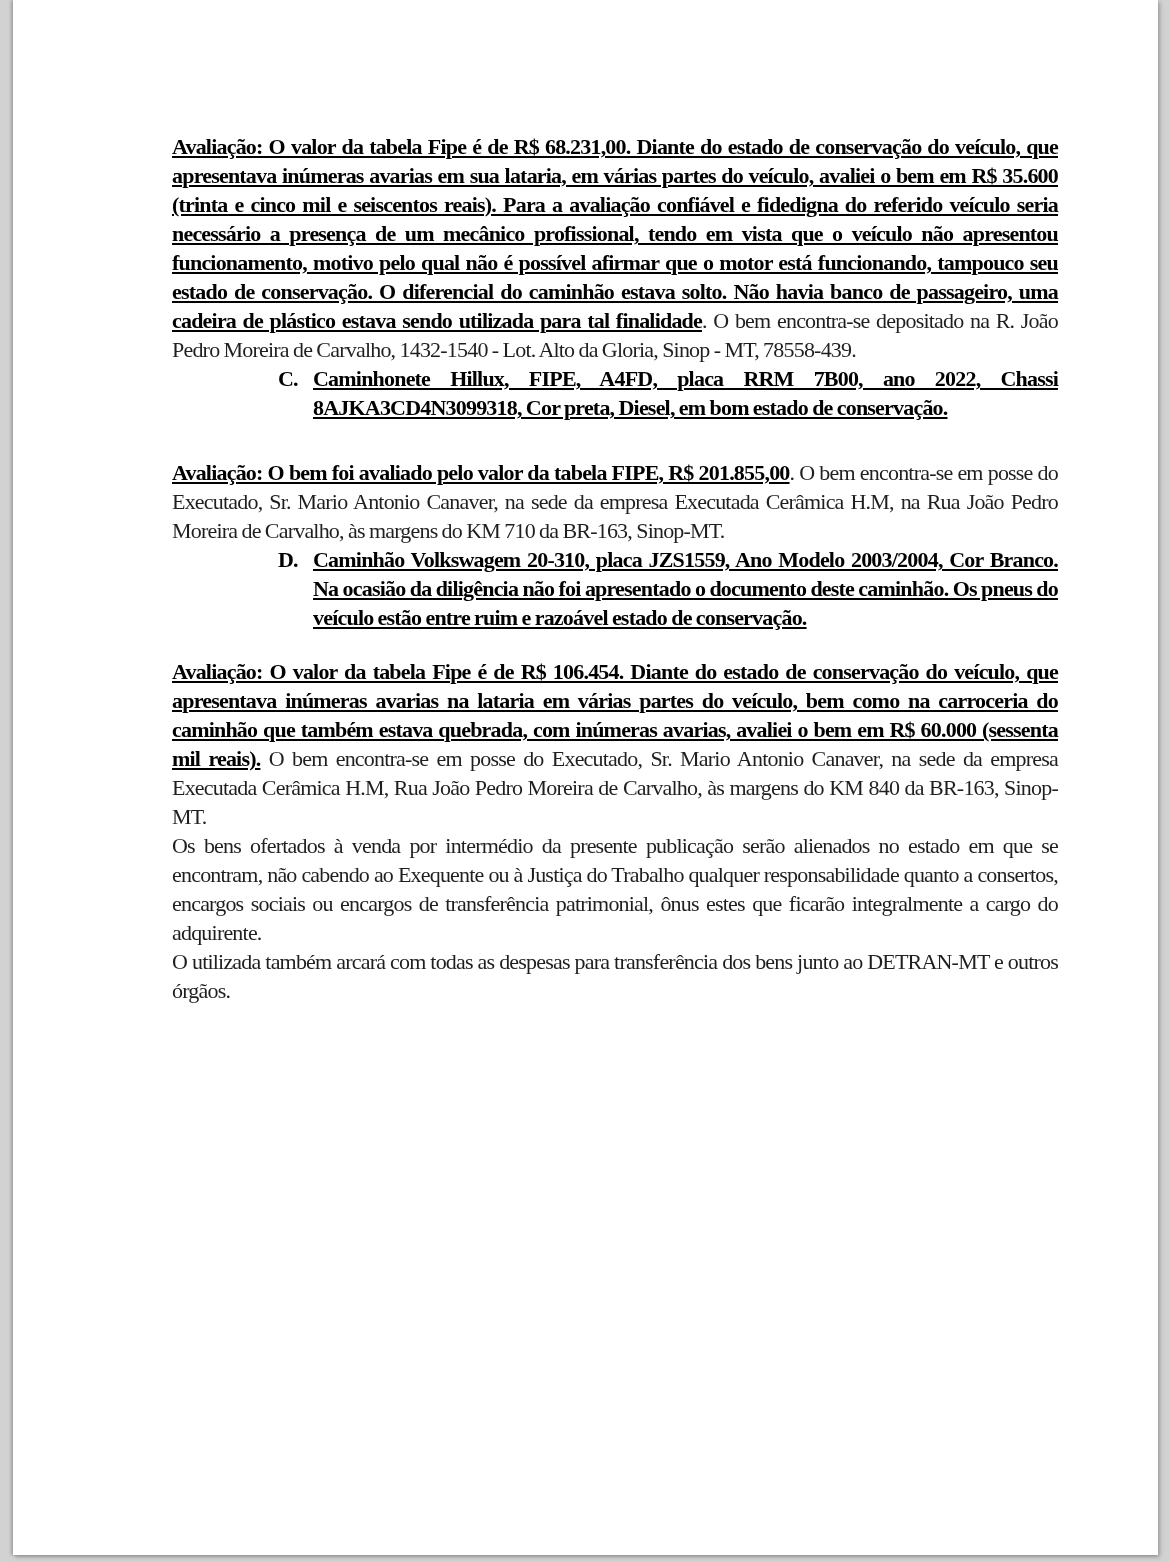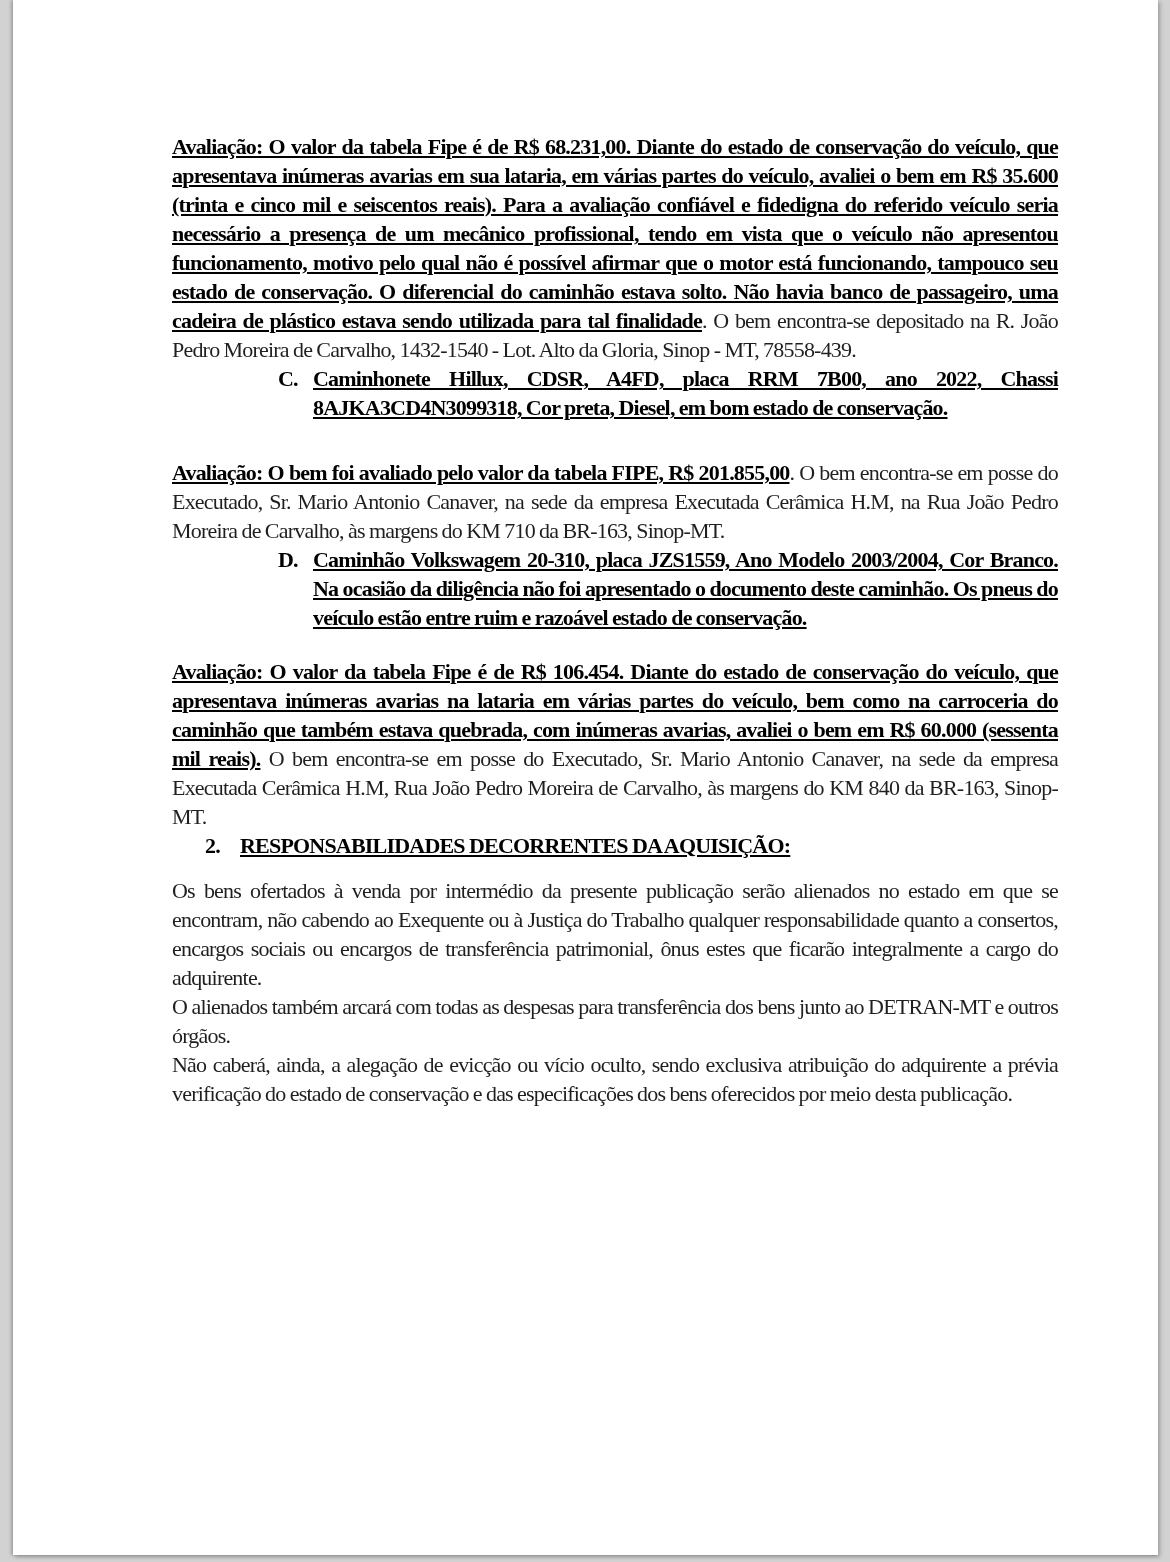--- a/index.html
+++ b/index.html
@@ -81,35 +81,31 @@
 <body>
 
 <div class="viewer">
   <div class="paper">
     <div class="doc">
 
       <p class="indent1 block-valb"><span class="bu">Avaliação: O valor da tabela Fipe é de R$ 68.231,00. Diante do estado de conservação do veículo, que apresentava inúmeras avarias em sua lataria, em várias partes do veículo, avaliei o bem em R$ 35.600 (trinta e cinco mil e seiscentos reais). Para a avaliação confiável e fidedigna do referido veículo seria necessário a presença de um mecânico profissional, tendo em vista que o veículo não apresentou funcionamento, motivo pelo qual não é possível afirmar que o motor está funcionando, tampouco seu estado de conservação. O diferencial do caminhão estava solto. Não havia banco de passageiro, uma cadeira de plástico estava sendo utilizada para tal finalidade</span><span>. O bem encontra-se depositado na R. João Pedro Moreira de Carvalho, 1432-1540 - Lot. Alto da Gloria, Sinop - MT, 78558-439.</span></p>
 
       <div class="item block-itemc">
         <span class="item-label">C.</span>
-        <p class="bu">Caminhonete Hillux, CDSR, A4FD, placa RRM 7B00, ano 2022, Chassi 8AJKA3CD4N3099318, Cor preta, Diesel, em bom estado de conservação.</p>
+        <p class="bu">Caminhonete Hillux, FIPE, A4FD, placa RRM 7B00, ano 2022, Chassi 8AJKA3CD4N3099318, Cor preta, Diesel, em bom estado de conservação.</p>
       </div>
 
       <p class="indent1 block-valc"><span class="bu">Avaliação: O bem foi avaliado pelo valor da tabela FIPE, R$ 201.855,00</span><span>. O bem encontra-se em posse do Executado, Sr. Mario Antonio Canaver, na sede da empresa Executada Cerâmica H.M, na Rua João Pedro Moreira de Carvalho, às margens do KM 710 da BR-163, Sinop-MT.</span></p>
 
       <div class="item block-itemd">
         <span class="item-label">D.</span>
         <p class="bu">Caminhão Volkswagem 20-310, placa JZS1559, Ano Modelo 2003/2004, Cor Branco. Na ocasião da diligência não foi apresentado o documento deste caminhão. Os pneus do veículo estão entre ruim e razoável estado de conservação.</p>
       </div>
 
       <p class="indent1 block-vald"><span class="bu">Avaliação: O valor da tabela Fipe é de R$ 106.454. Diante do estado de conservação do veículo, que apresentava inúmeras avarias na lataria em várias partes do veículo, bem como na carroceria do caminhão que também estava quebrada, com inúmeras avarias, avaliei o bem em R$ 60.000 (sessenta mil reais).</span><span> O bem encontra-se em posse do Executado, Sr. Mario Antonio Canaver, na sede da empresa Executada Cerâmica H.M, Rua João Pedro Moreira de Carvalho, às margens do KM 840 da BR-163, Sinop-MT.</span></p>
 
-      <div class="heading">
-        <span class="h-num">2.</span><span class="bu">RESPONSABILIDADES DECORRENTES DA AQUISIÇÃO:</span>
-      </div>
 
       <p class="body-para">Os bens ofertados à venda por intermédio da presente publicação serão alienados no estado em que se encontram, não cabendo ao Exequente ou à Justiça do Trabalho qualquer responsabilidade quanto a consertos, encargos sociais ou encargos de transferência patrimonial, ônus estes que ficarão integralmente a cargo do adquirente.</p>
-      <p class="body-para block-p2">O alienados também arcará com todas as despesas para transferência dos bens junto ao DETRAN-MT e outros órgãos.</p>
-      <p class="body-para">Não caberá, ainda, a alegação de evicção ou vício oculto, sendo exclusiva atribuição do adquirente a prévia verificação do estado de conservação e das especificações dos bens oferecidos por meio desta publicação.</p>
+      <p class="body-para block-p2">O utilizada também arcará com todas as despesas para transferência dos bens junto ao DETRAN-MT e outros órgãos.</p>
 
     </div>
   </div>
 </div>
 
 </body></html>

